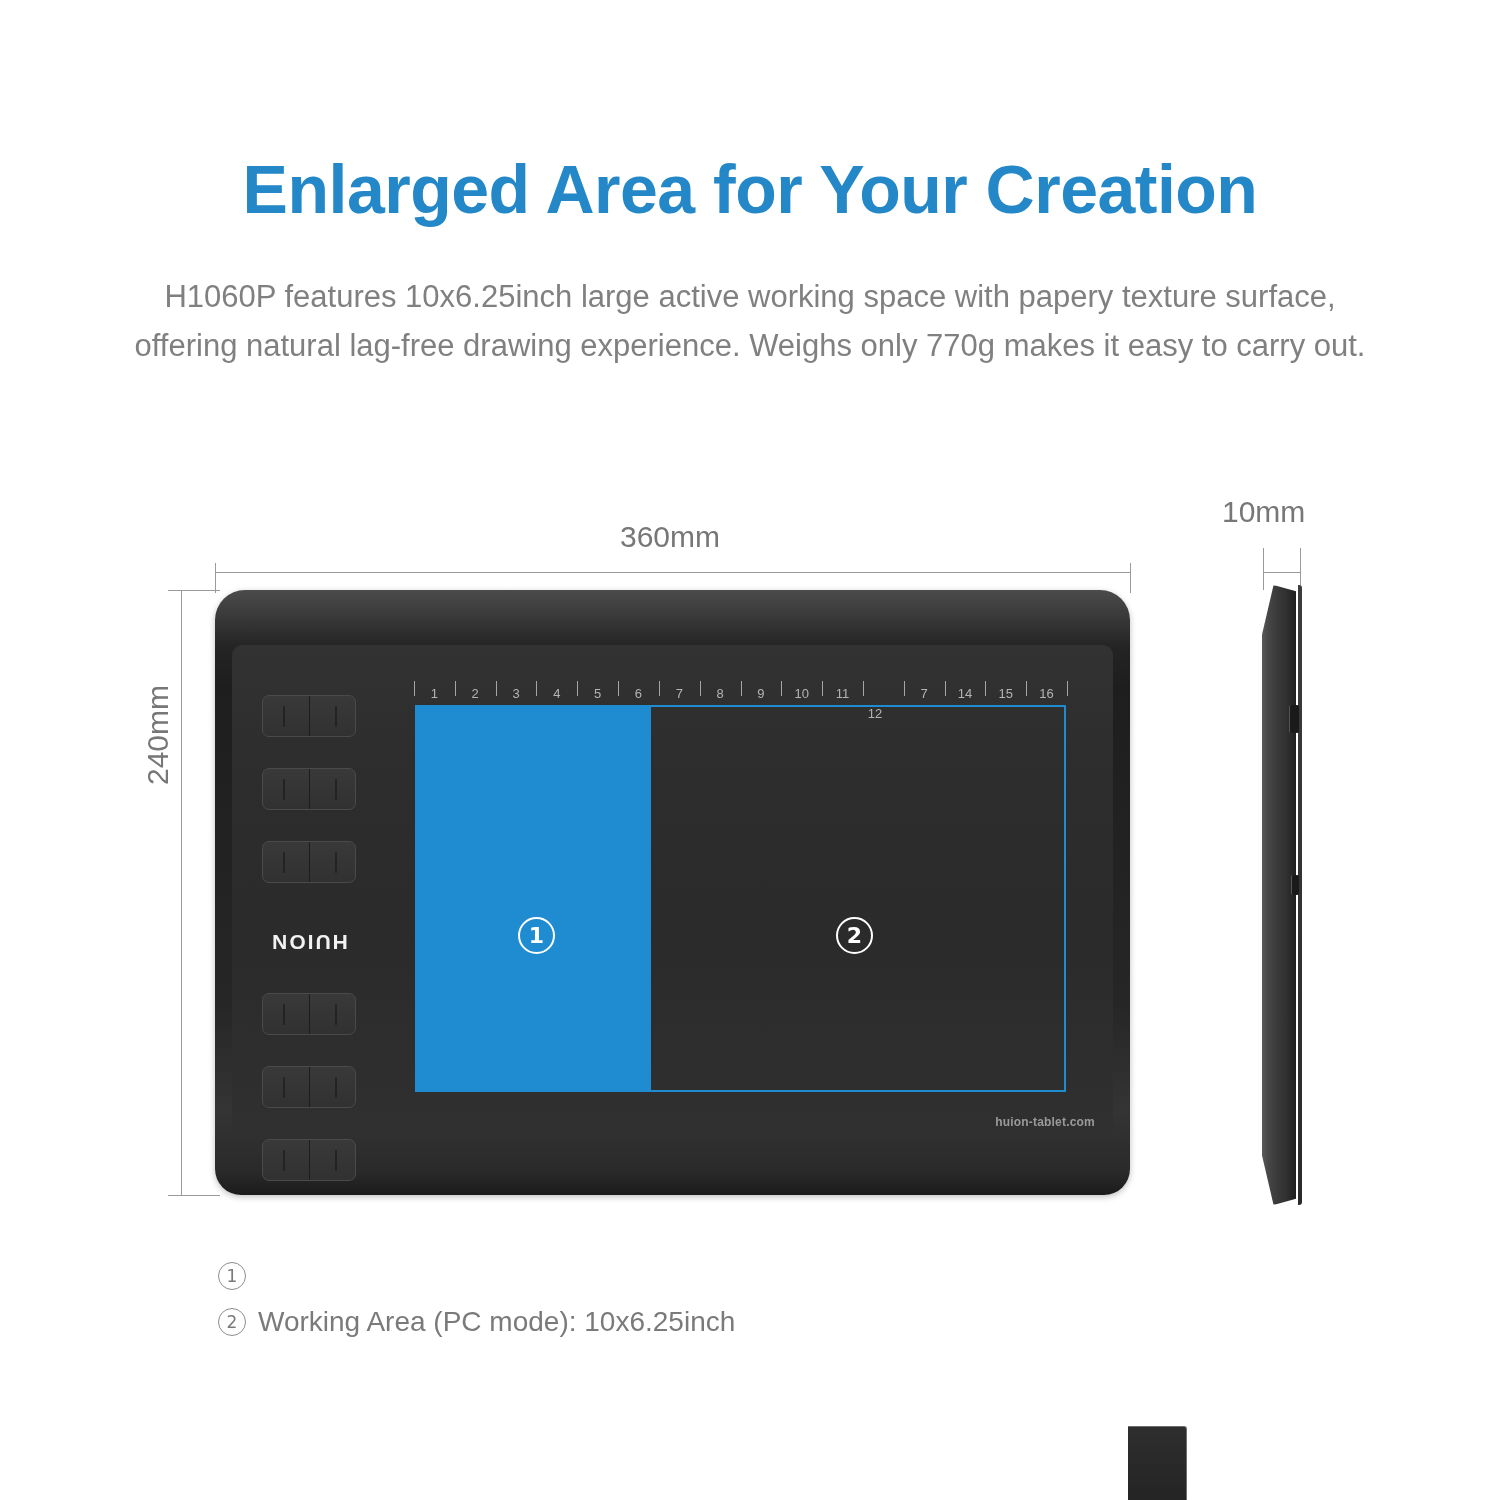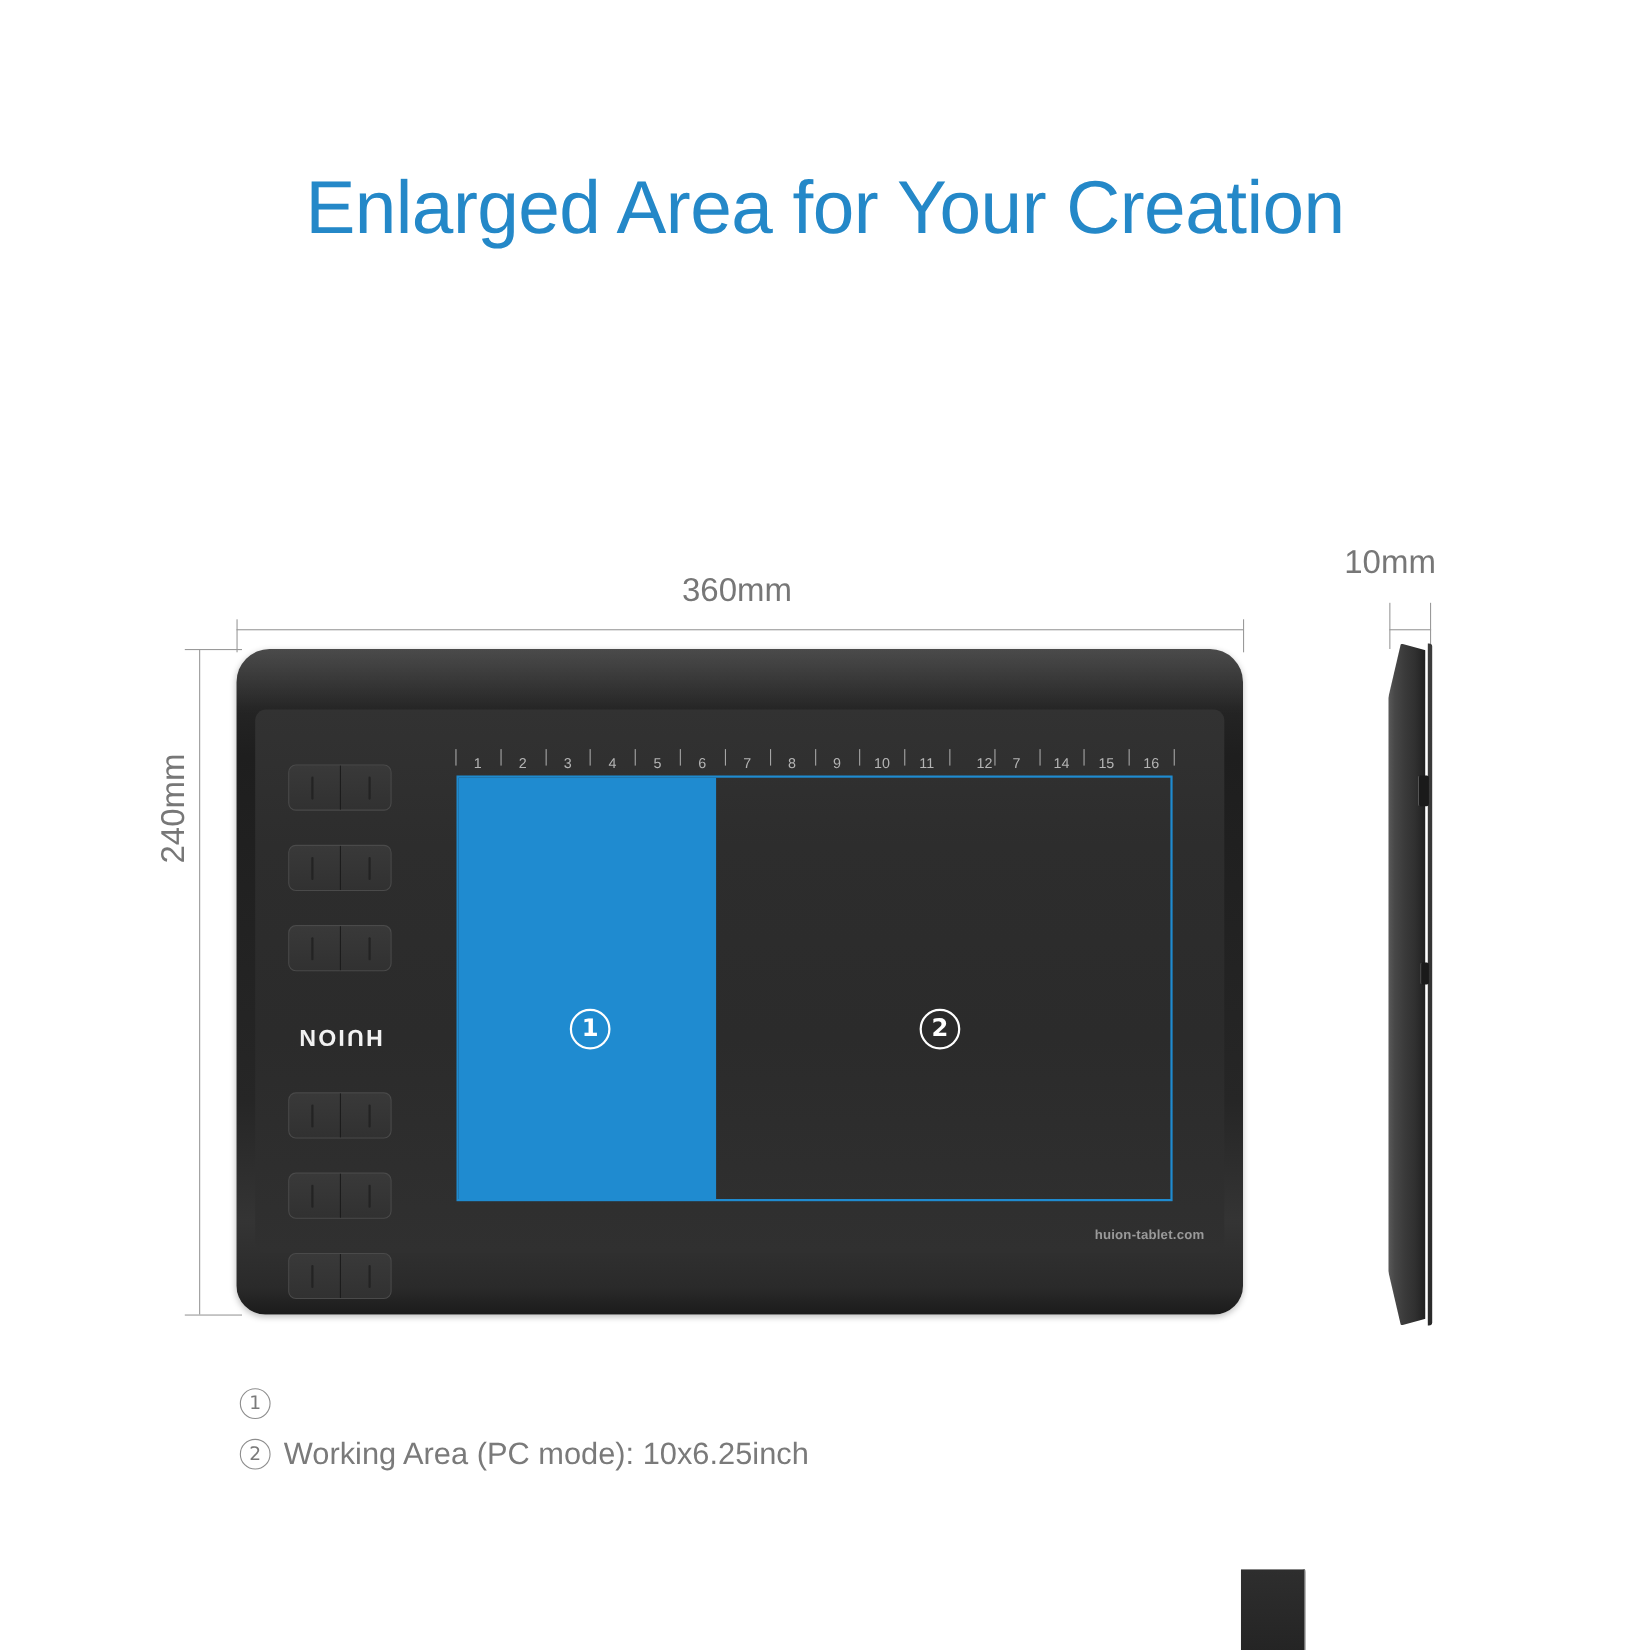--- a/index.html
+++ b/index.html
@@ -9,21 +9,21 @@
     font-family:"Liberation Sans","DejaVu Sans",sans-serif;
     overflow:hidden;
     position:relative;
   }
   .page{position:relative;width:1500px;height:1500px;}
 
   
   .title{
     position:absolute;left:0;top:150px;width:1500px;
     text-align:center;
-    font-size:68px;font-weight:normal;
+    font-size:68px;font-weight:bold;
     color:#2488c8;
     letter-spacing:-0.5px;
     white-space:nowrap;
   }
   .subtitle{
     position:absolute;left:130px;top:272px;width:1240px;
     text-align:center;
     font-size:31px;line-height:49px;
     color:#808080;
     font-weight:400;
@@ -171,20 +171,21 @@
     margin-right:12px;flex:0 0 auto;
     font-family:"DejaVu Sans",sans-serif;
   }
 </style>
 </head>
 <body>
 
 <div class="page">
 
   <div class="title">Enlarged Area for Your Creation</div>
+  <div class="subtitle">H1060P features 10x6.25inch large active working space with papery texture surface, offering natural lag-free drawing experience. Weighs only 770g makes it easy to carry out.</div>
 
   <div class="dimline v" style="left:215px;top:563px;height:30px;"></div>
   <div class="dimline v" style="left:1130px;top:563px;height:30px;"></div>
   <div class="dimline h" style="left:215px;top:572px;width:915px;"></div>
   <div class="dim-label dim-360">360mm</div>
 
   <div class="dimline h" style="left:168px;top:590px;width:52px;"></div>
   <div class="dimline h" style="left:168px;top:1195px;width:52px;"></div>
   <div class="dimline v" style="left:181px;top:590px;height:605px;"></div>
   <div class="dim-label dim-240">240mm</div>
@@ -250,21 +251,21 @@
           <span class="tick-num" style="left: 41.2188px;">2</span>
           <span class="tick-num" style="left: 82.0312px;">3</span>
           <span class="tick-num" style="left: 122.844px;">4</span>
           <span class="tick-num" style="left: 163.656px;">5</span>
           <span class="tick-num" style="left: 204.469px;">6</span>
           <span class="tick-num" style="left: 245.281px;">7</span>
           <span class="tick-num" style="left: 286.094px;">8</span>
           <span class="tick-num" style="left: 326.906px;">9</span>
           <span class="tick-num" style="left: 367.719px;">10</span>
           <span class="tick-num" style="left: 408.531px;">11</span>
-          <span class="tick-num" style="left: 461px;">12</span>
+          <span class="tick-num" style="left: 441px; margin-top: 20px;">12</span>
           <span class="tick-num" style="left: 490.156px;">7</span>
           <span class="tick-num" style="left: 530.969px;">14</span>
           <span class="tick-num" style="left: 571.781px;">15</span>
           <span class="tick-num" style="left: 612.594px;">16</span>
         </div>
 
       <div class="active-outline"></div>
 
       <div class="area-phone"></div>
 

